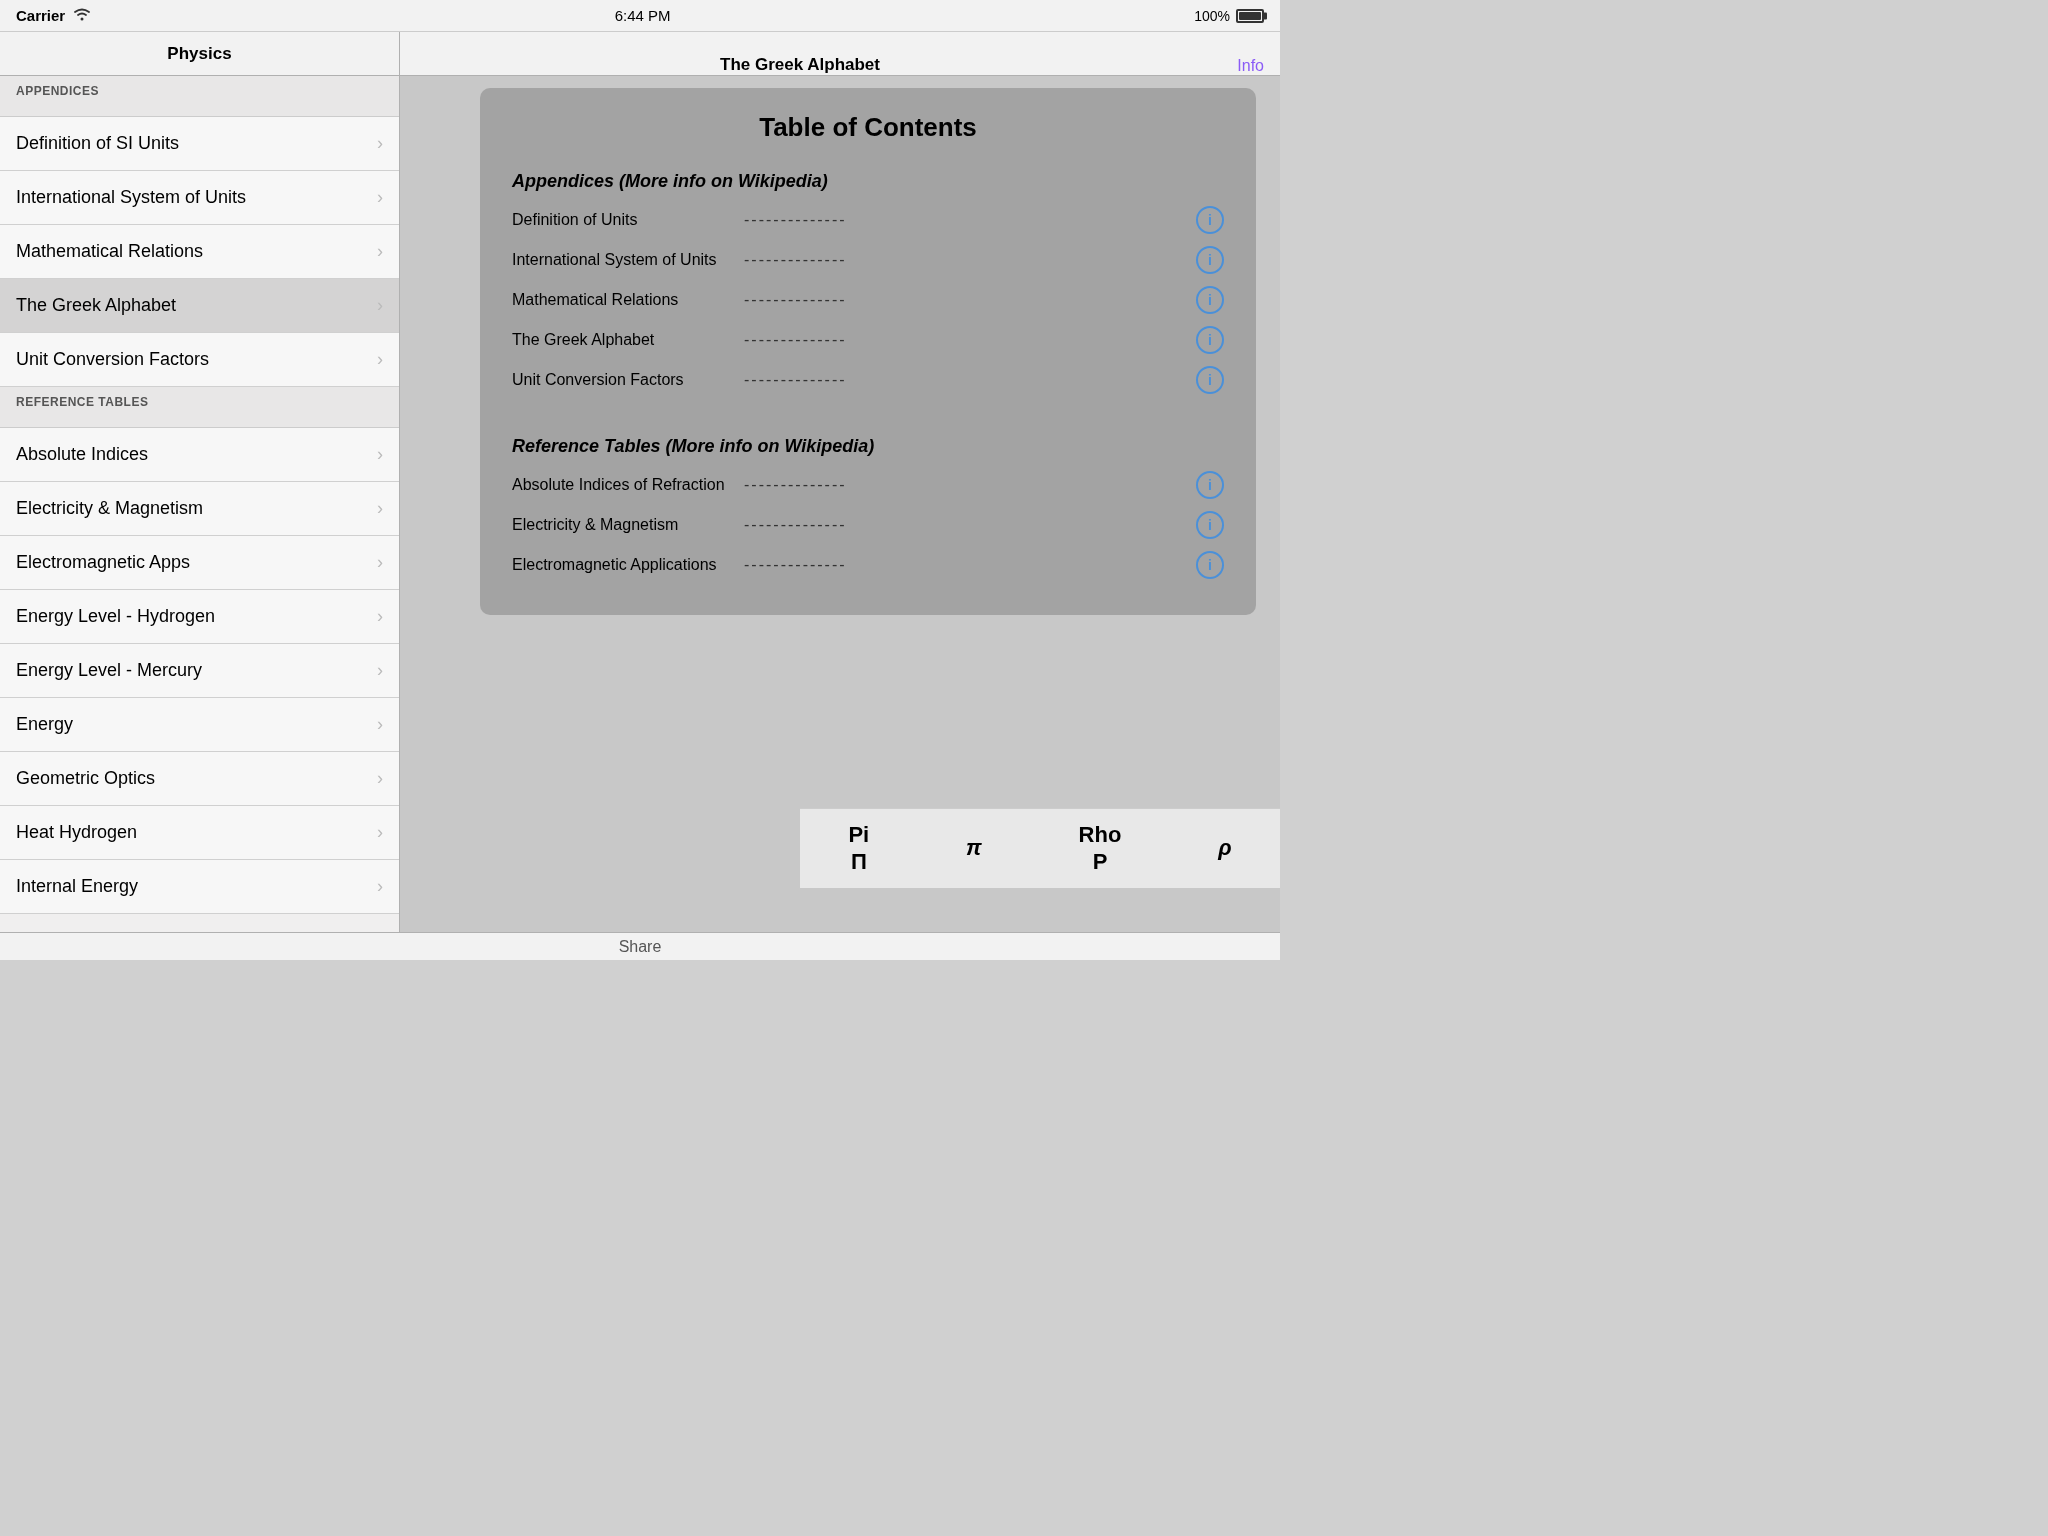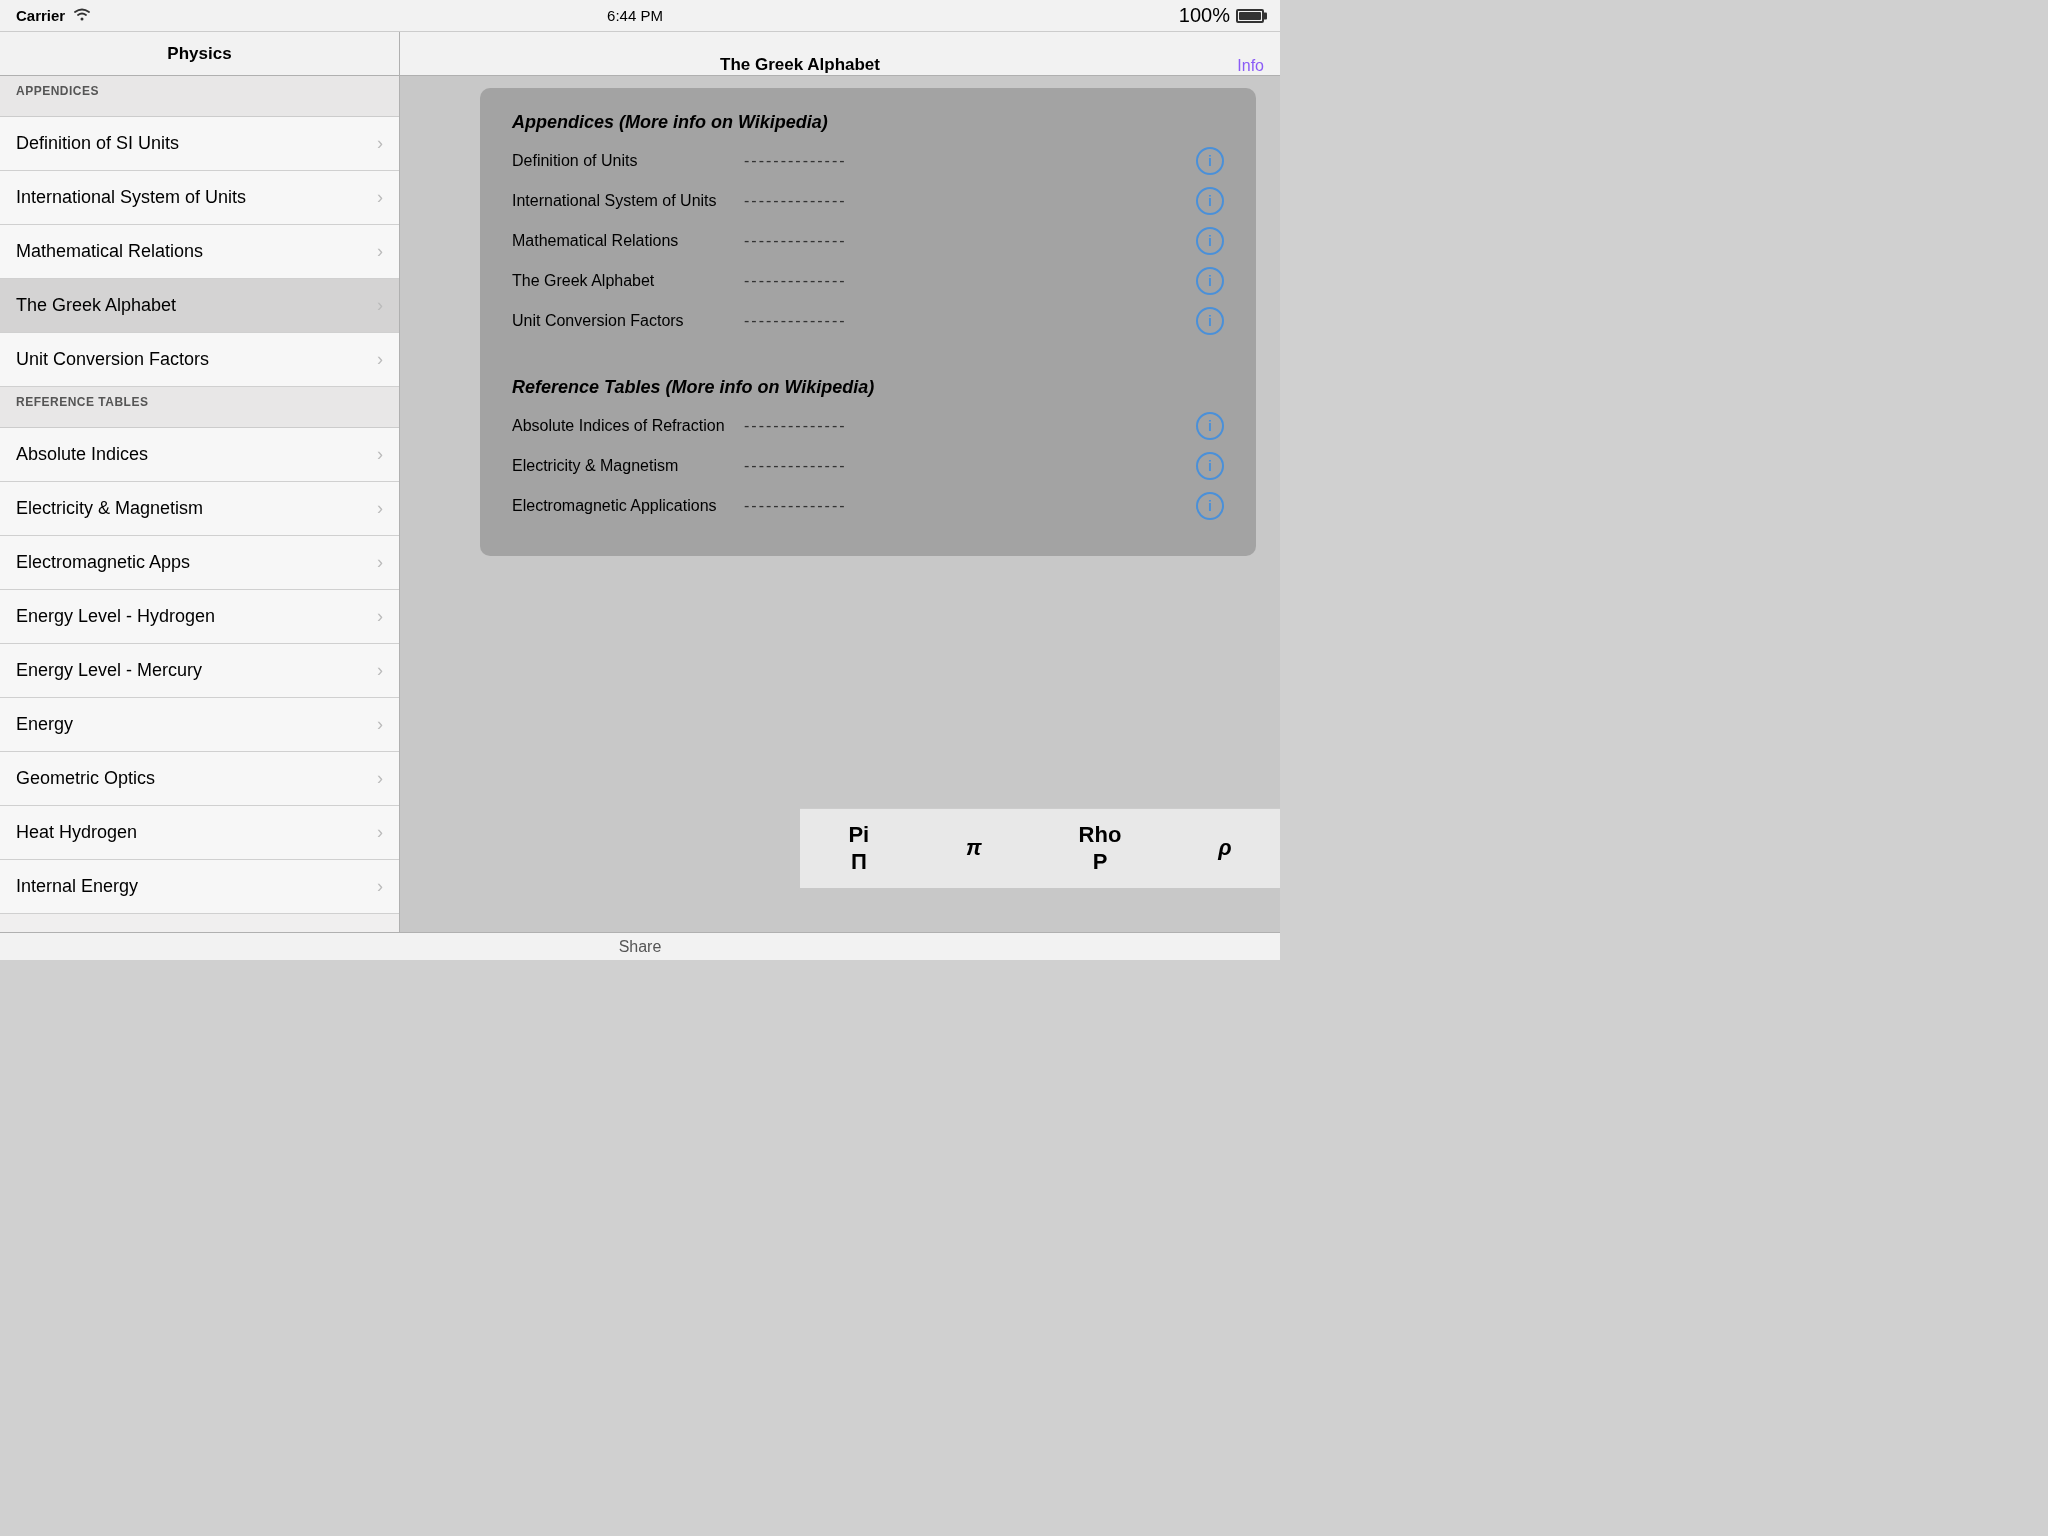--- a/index.html
+++ b/index.html
@@ -33,21 +33,21 @@
       font-weight: 600;
     }
     .status-center {
       font-size: 15px;
       font-weight: 500;
     }
     .status-right {
       display: flex;
       align-items: center;
       gap: 6px;
-      font-size: 20px;
+      font-size: 14px;
     }
     .battery-icon {
       display: inline-block;
       width: 28px;
       height: 14px;
       border: 2px solid #333;
       border-radius: 2px;
       position: relative;
       vertical-align: middle;
     }
@@ -380,20 +380,21 @@
       </div>
       <div class="sidebar-item">
         <span class="sidebar-item-label">Internal Energy</span>
         <span class="chevron-icon">›</span>
       </div>
     </div>
 
   <div class="detail-panel">
 
     <div class="toc-card">
+      <div class="toc-title">Table of Contents</div>
 
       <div class="toc-section-title">Appendices  (More info on Wikipedia)</div>
       <div id="toc-appendices-rows">
           <div class="toc-row">
             <span class="toc-row-label">Definition of Units</span>
             <span class="toc-row-dots">--------------</span>
             <div class="toc-row-info">i</div>
           </div>
           <div class="toc-row">
             <span class="toc-row-label">International System of Units</span>

